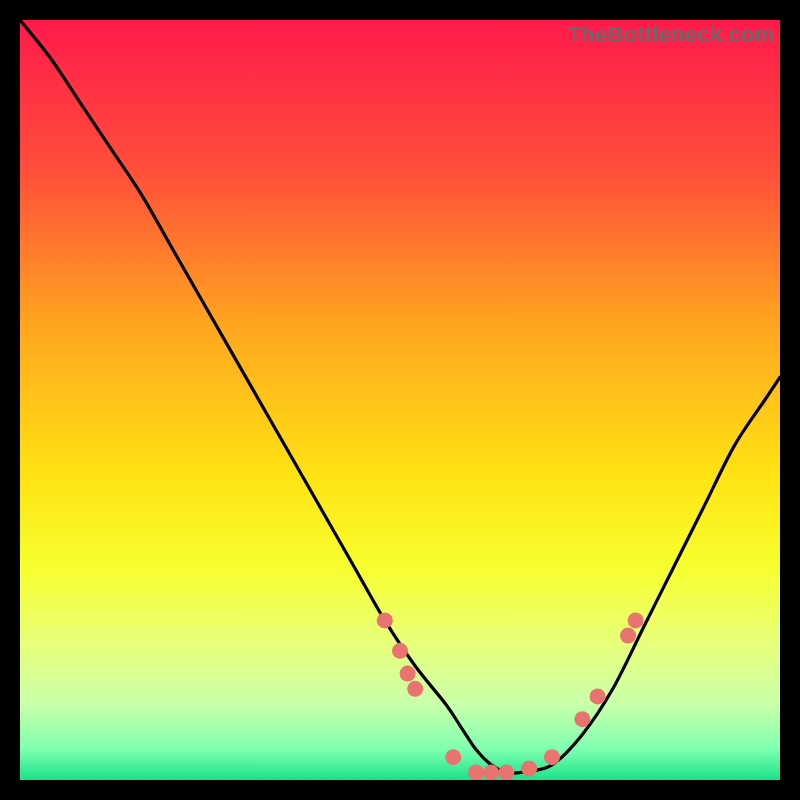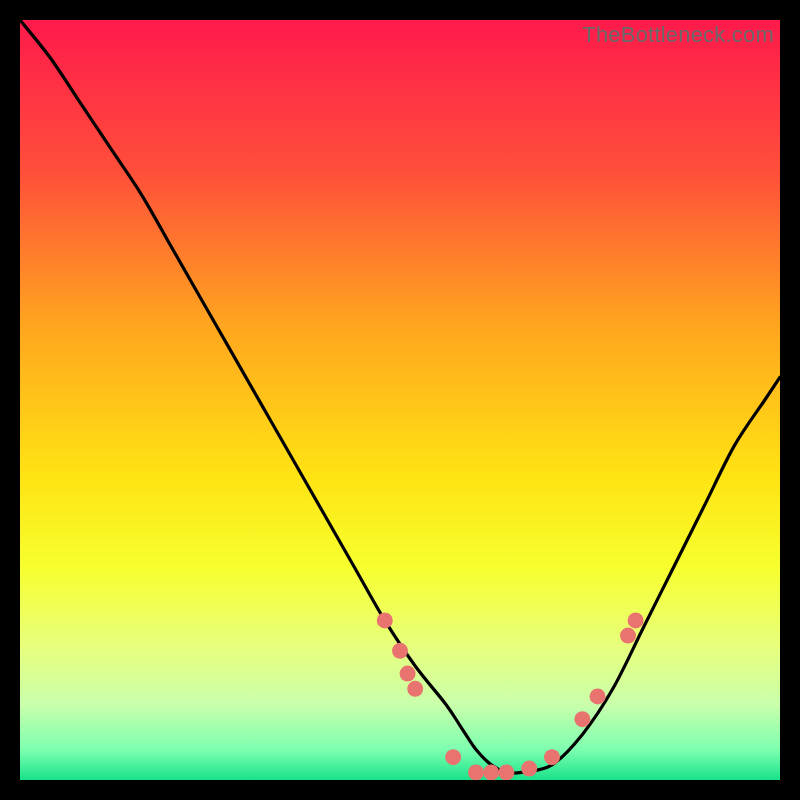--- a/index.html
+++ b/index.html
@@ -25,21 +25,21 @@
     top: 0;
     width: 760px;
     height: 760px;
   }
   .watermark {
     position: absolute;
     top: 2px;
     right: 6px;
     color: #6a6a6a;
     font-size: 22px;
-    font-weight: 400;
+    font-weight: 700;
     letter-spacing: 0.2px;
     user-select: none;
   }
   svg { display: block; }
 </style>
 </head>
 <body>
 
 <div class="frame">
   <svg class="plot" viewBox="0 0 760 760">

